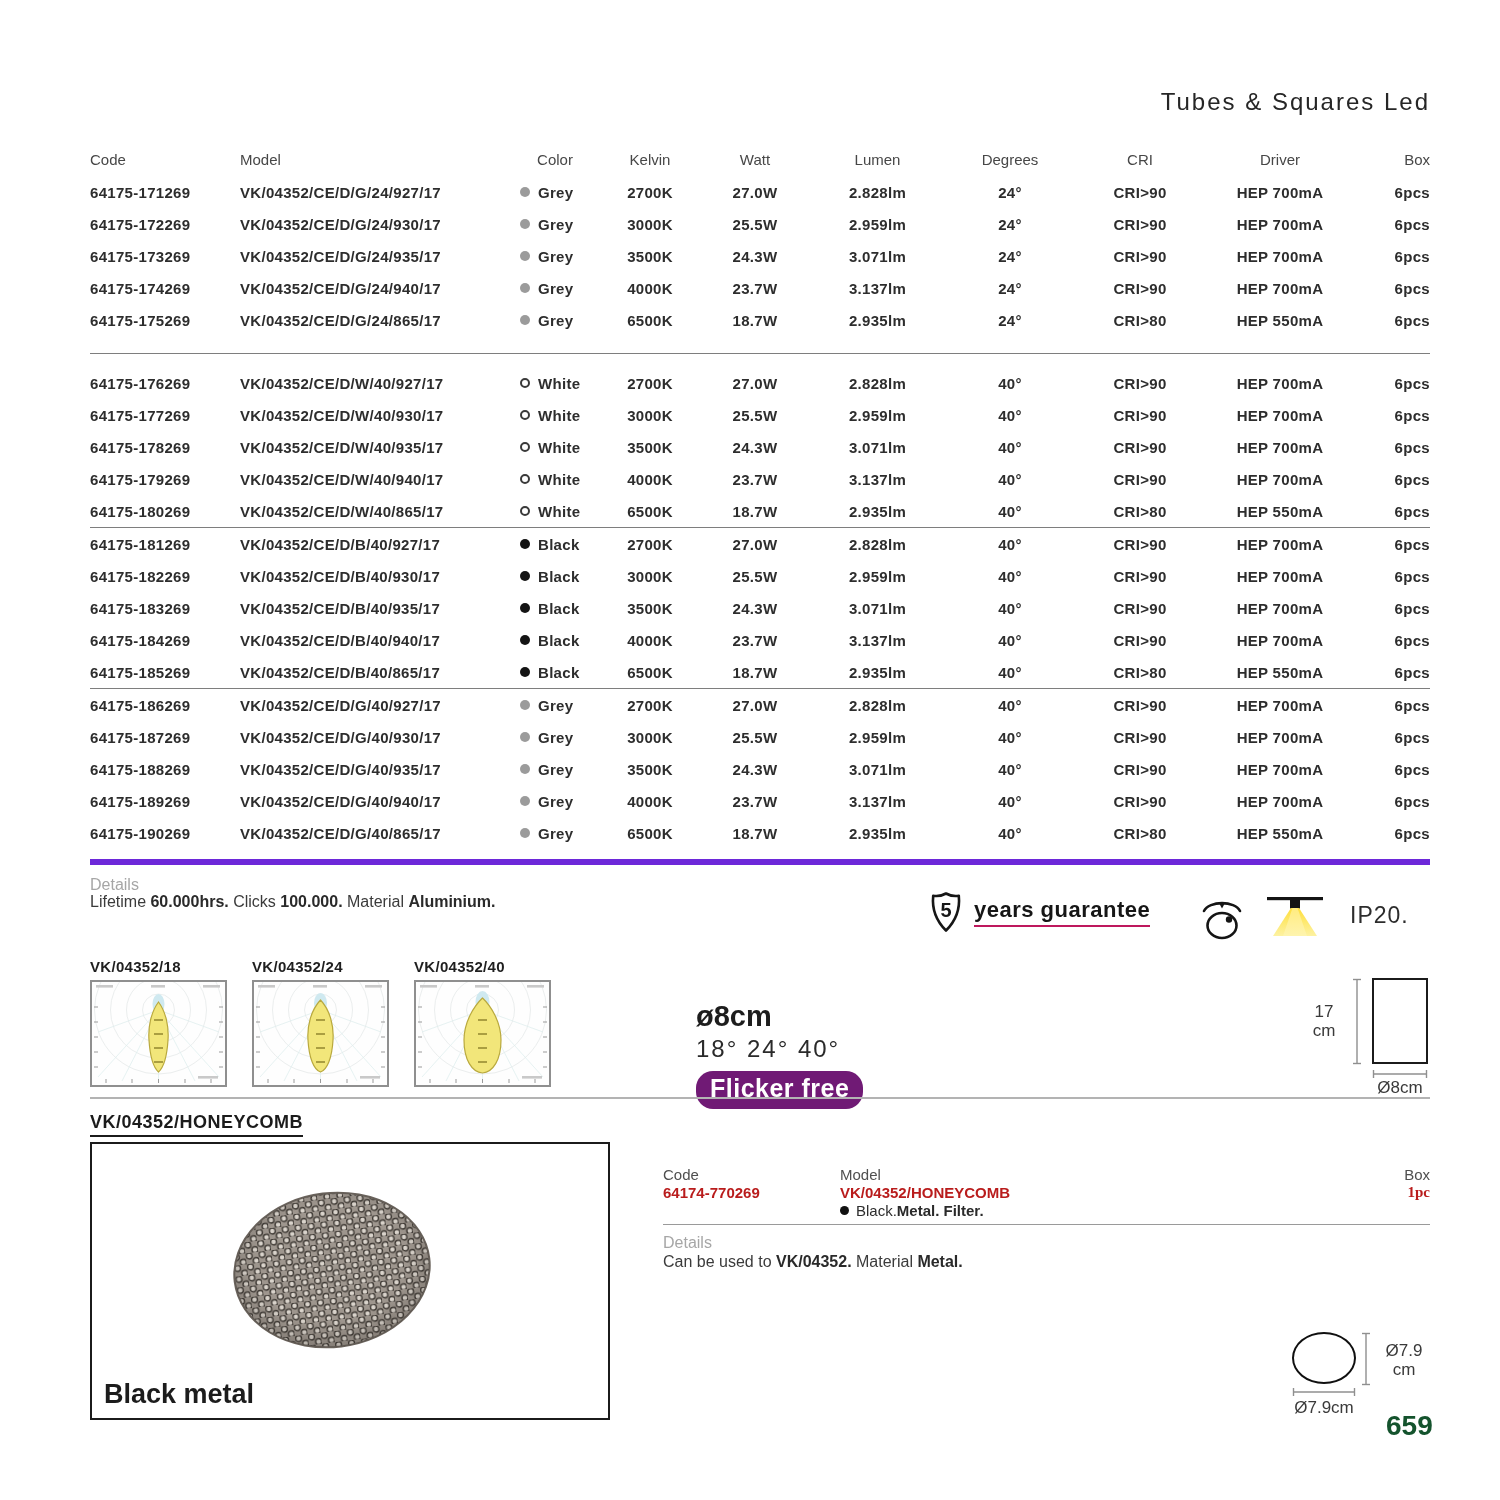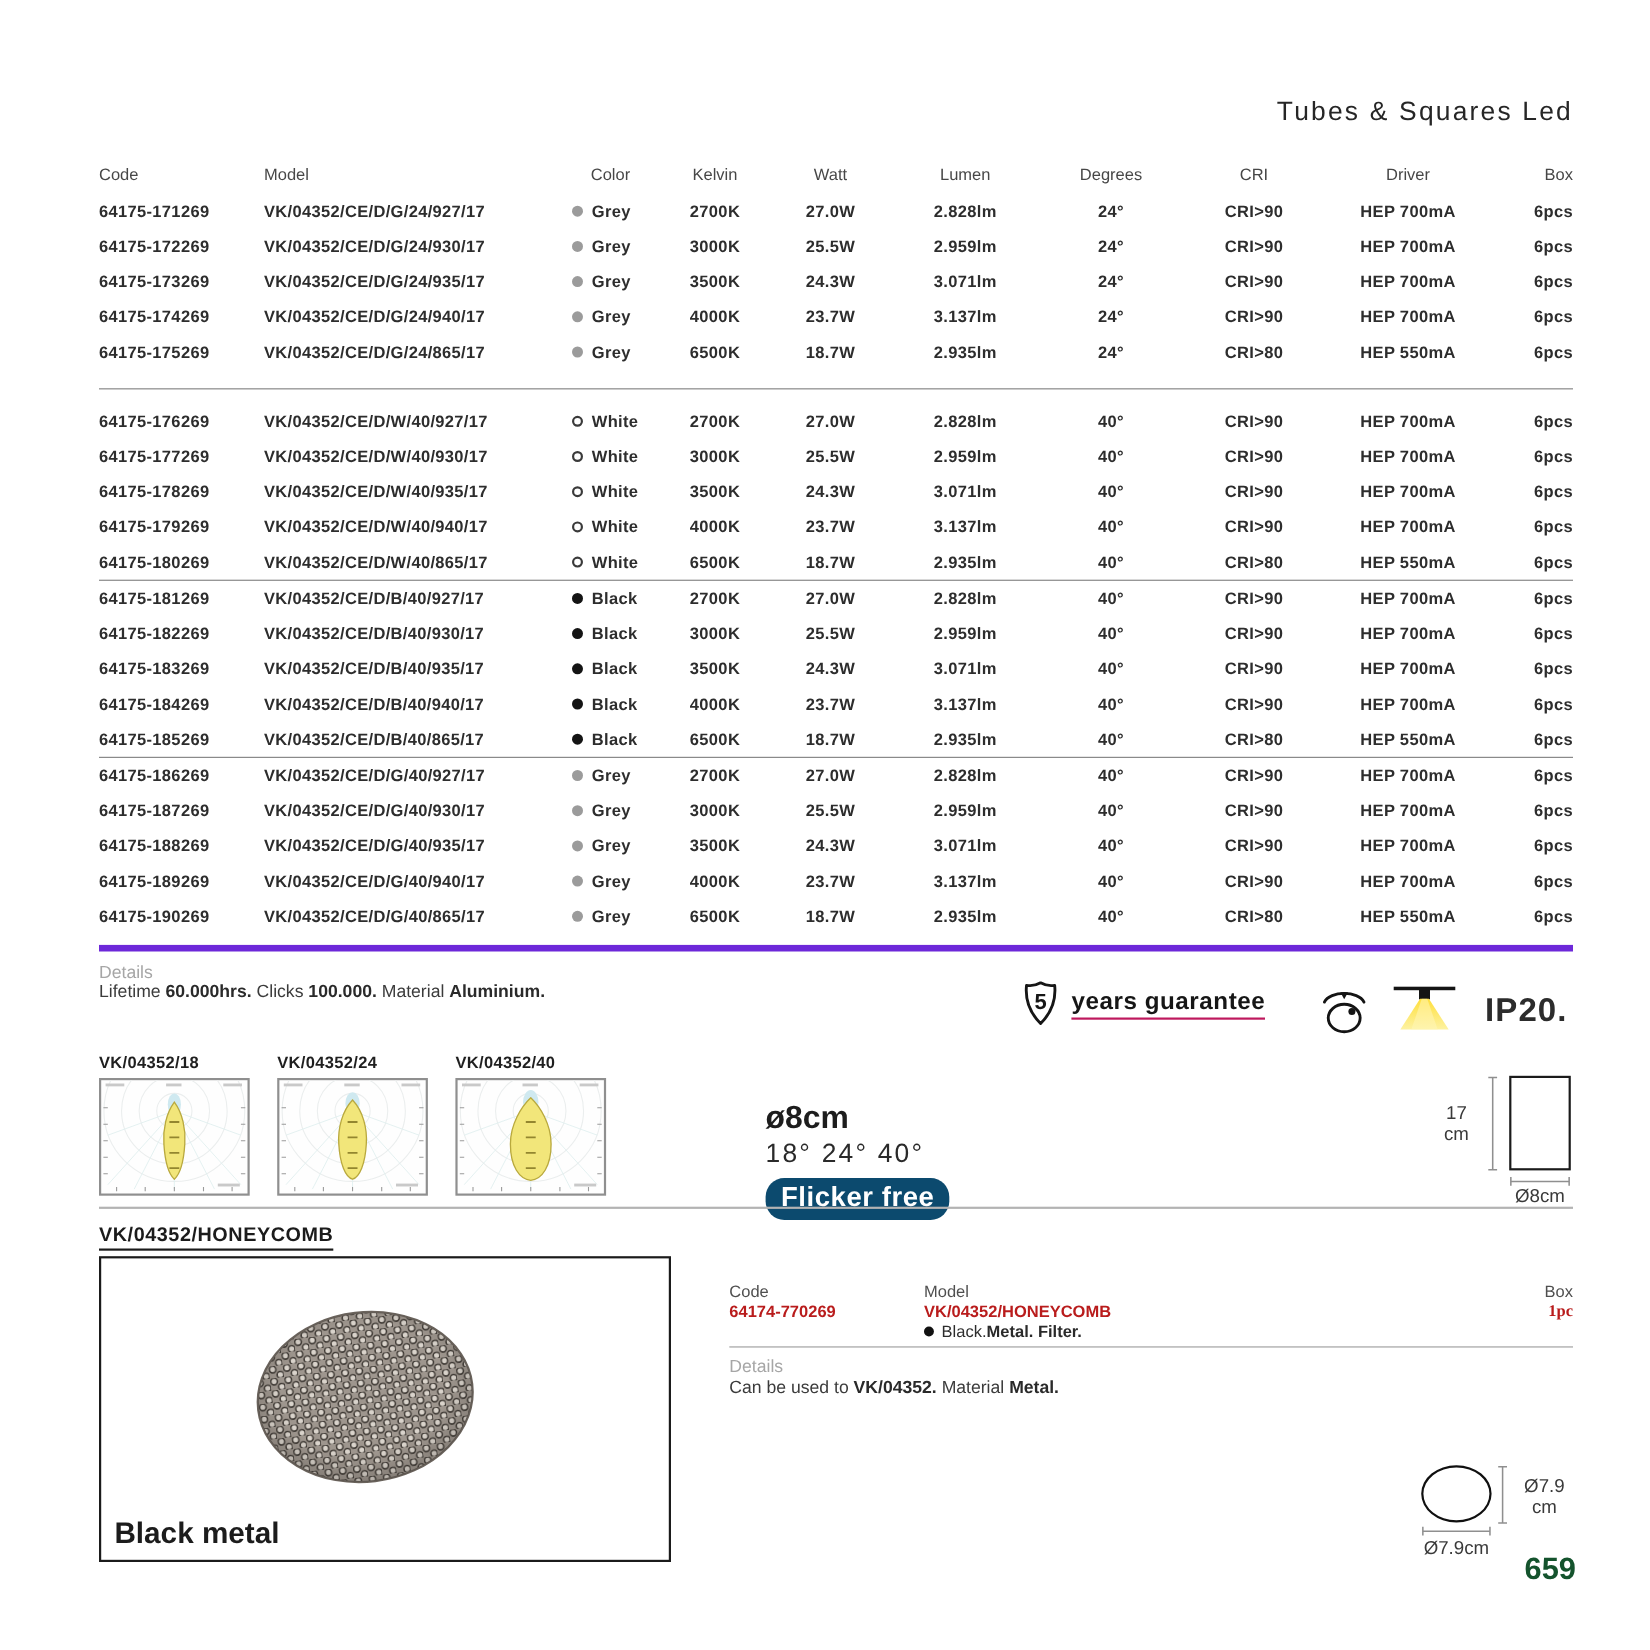--- a/index.html
+++ b/index.html
@@ -40,33 +40,33 @@
   .details p { margin:0; font-size:16px; line-height:18px; color:#3b3b3b; }
   .b { font-weight:700; color:#2a2a2a; }
   .osram { color:#d8552e; font-weight:700; }
 
   
   .guarantee { position:absolute; left:928px; top:890px; display:flex; align-items:center; }
   .guarantee-label { margin-left:10px; font-size:22px; font-weight:700; color:#161616;
                      border-bottom:2px solid #be185d; padding-bottom:2px; letter-spacing:0.5px; }
   .icon-dimmer { position:absolute; left:1198px; top:892px; }
   .icon-light  { position:absolute; left:1266px; top:890px; }
-  .ip { position:absolute; left:1350px; top:902px; font-size:30px; font-weight:700;
+  .ip { position:absolute; left:1350px; top:902px; font-size:23px; font-weight:400;
         letter-spacing:1px; color:#2c2c2c; }
 
   
   .photo-label { position:absolute; top:958px; font-size:15px; font-weight:700; color:#1f1f1f; letter-spacing:0.3px; }
   .photo-box { position:absolute; top:980px; width:137px; height:107px;
                border:2px solid #8f8f8f; background:#fefefe; }
   .pl-1, .pb-1 { left:90px; } .pl-2, .pb-2 { left:252px; } .pl-3, .pb-3 { left:414px; }
 
   .mid-specs { position:absolute; left:696px; top:1000px; }
   .diam   { font-size:29px; font-weight:700; color:#1d1d1d; }
   .angles { font-size:24px; font-weight:500; letter-spacing:2px; color:#2a2a2a; margin-top:2px; }
-  .flicker { display:inline-block; margin-top:8px; background:#0c4a6e; color:#fff;
+  .flicker { display:inline-block; margin-top:8px; background:#701a75; color:#fff;
              font-size:25px; font-weight:700; padding:3px 14px 6px; letter-spacing:0.5px;border-radius:17px; }
 
   
   .dim-rect { position:absolute; left:1372px; top:978px; width:56px; height:86px;
               border:2.5px solid #1b1b1b; background:#fff; }
   .dim-text { position:absolute; font-size:17px; line-height:19px; color:#3a3a3a; text-align:center; }
   .hline-sep { position:absolute; left:90px; top:1097px; width:1340px; height:2px; background:#b3b3b3; }
 
   
   .hc-title { position:absolute; left:90px; top:1112px; font-size:18px; font-weight:800;

